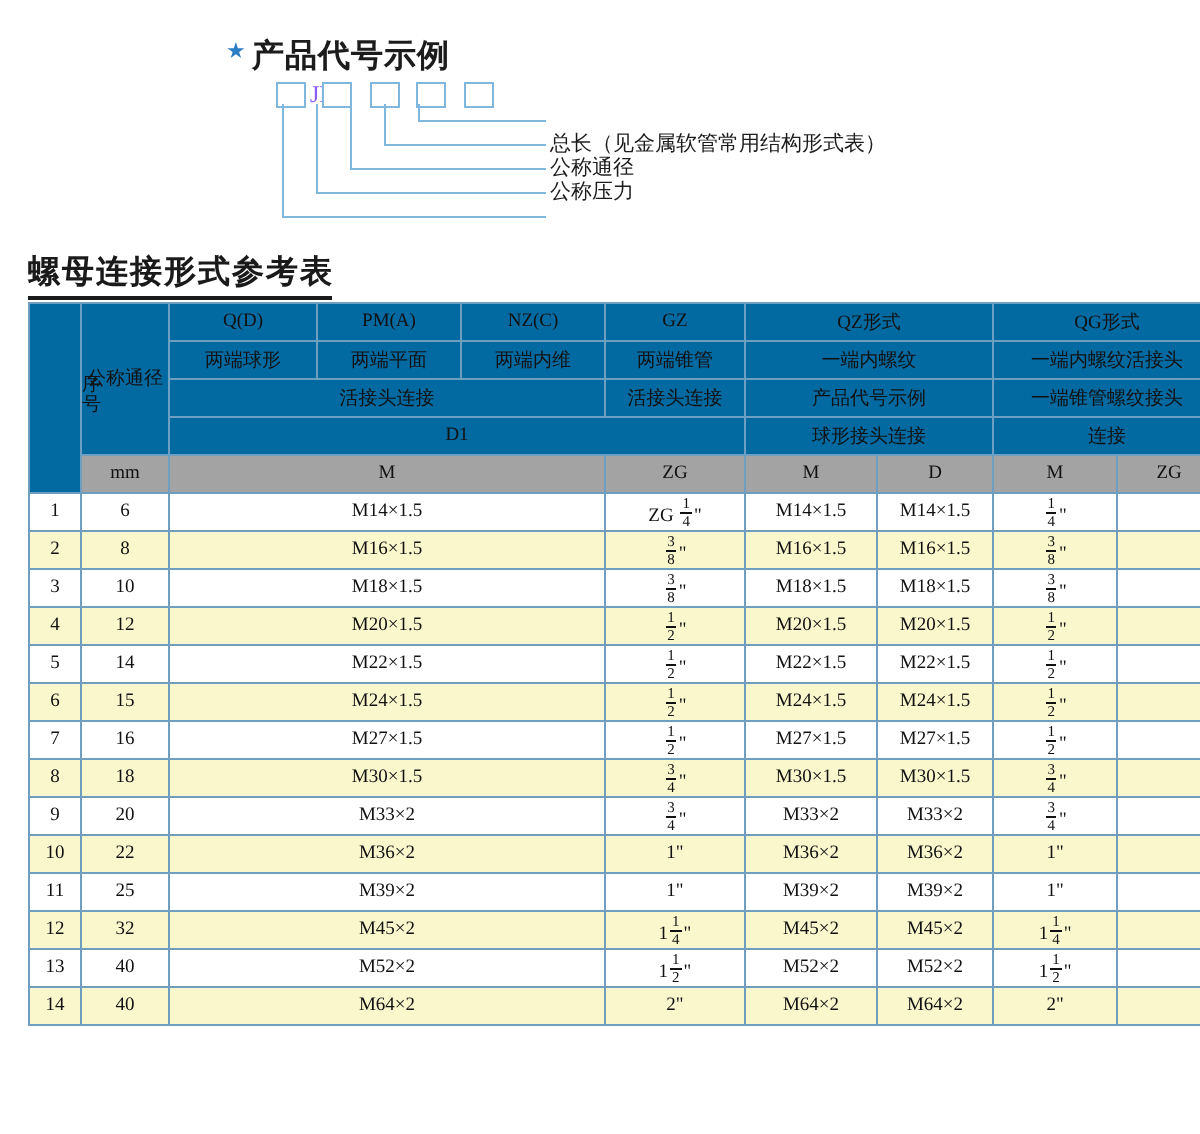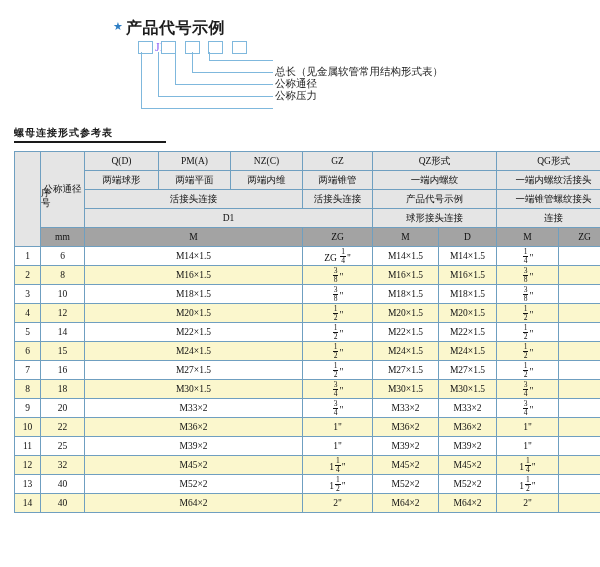--- a/index.html
+++ b/index.html
@@ -78,21 +78,21 @@
     font-size: 10.5px;
     color: #1c1c1c;
     white-space: nowrap;
   }
 
   
   .section-title {
     position: absolute;
     left: 14px;
     top: 126px;
-    font-size: 10px;
+    font-size: 16px;
     font-weight: bold;
     color: #1a1a1a;
     letter-spacing: 1px;
   }
   .section-title .u {
     display: block;
     width: 152px;
     height: 2px;
     background: #1a1a1a;
     margin-top: 1px;
@@ -111,21 +111,21 @@
   }
   table.mt td, table.mt th {
     border: 1px solid #6f9fc0;
     text-align: center;
     vertical-align: middle;
     padding: 0;
     height: 18px;
     color: #111111;
     font-weight: normal;
   }
-  .hdr { background: #e5e5e5; }
+  .hdr { background: #0369a1; }
   .hdr2 { background: #a3a3a3; }
   .rowA { background: #ffffff; }
   .rowB { background: #fbf7cd; }
   .idx { width: 26px; }
   .dn  { width: 44px; }
   .c3  { width: 74px; }
   .c4  { width: 72px; }
   .c5  { width: 72px; }
   .c6  { width: 70px; }
   .c7  { width: 66px; }

